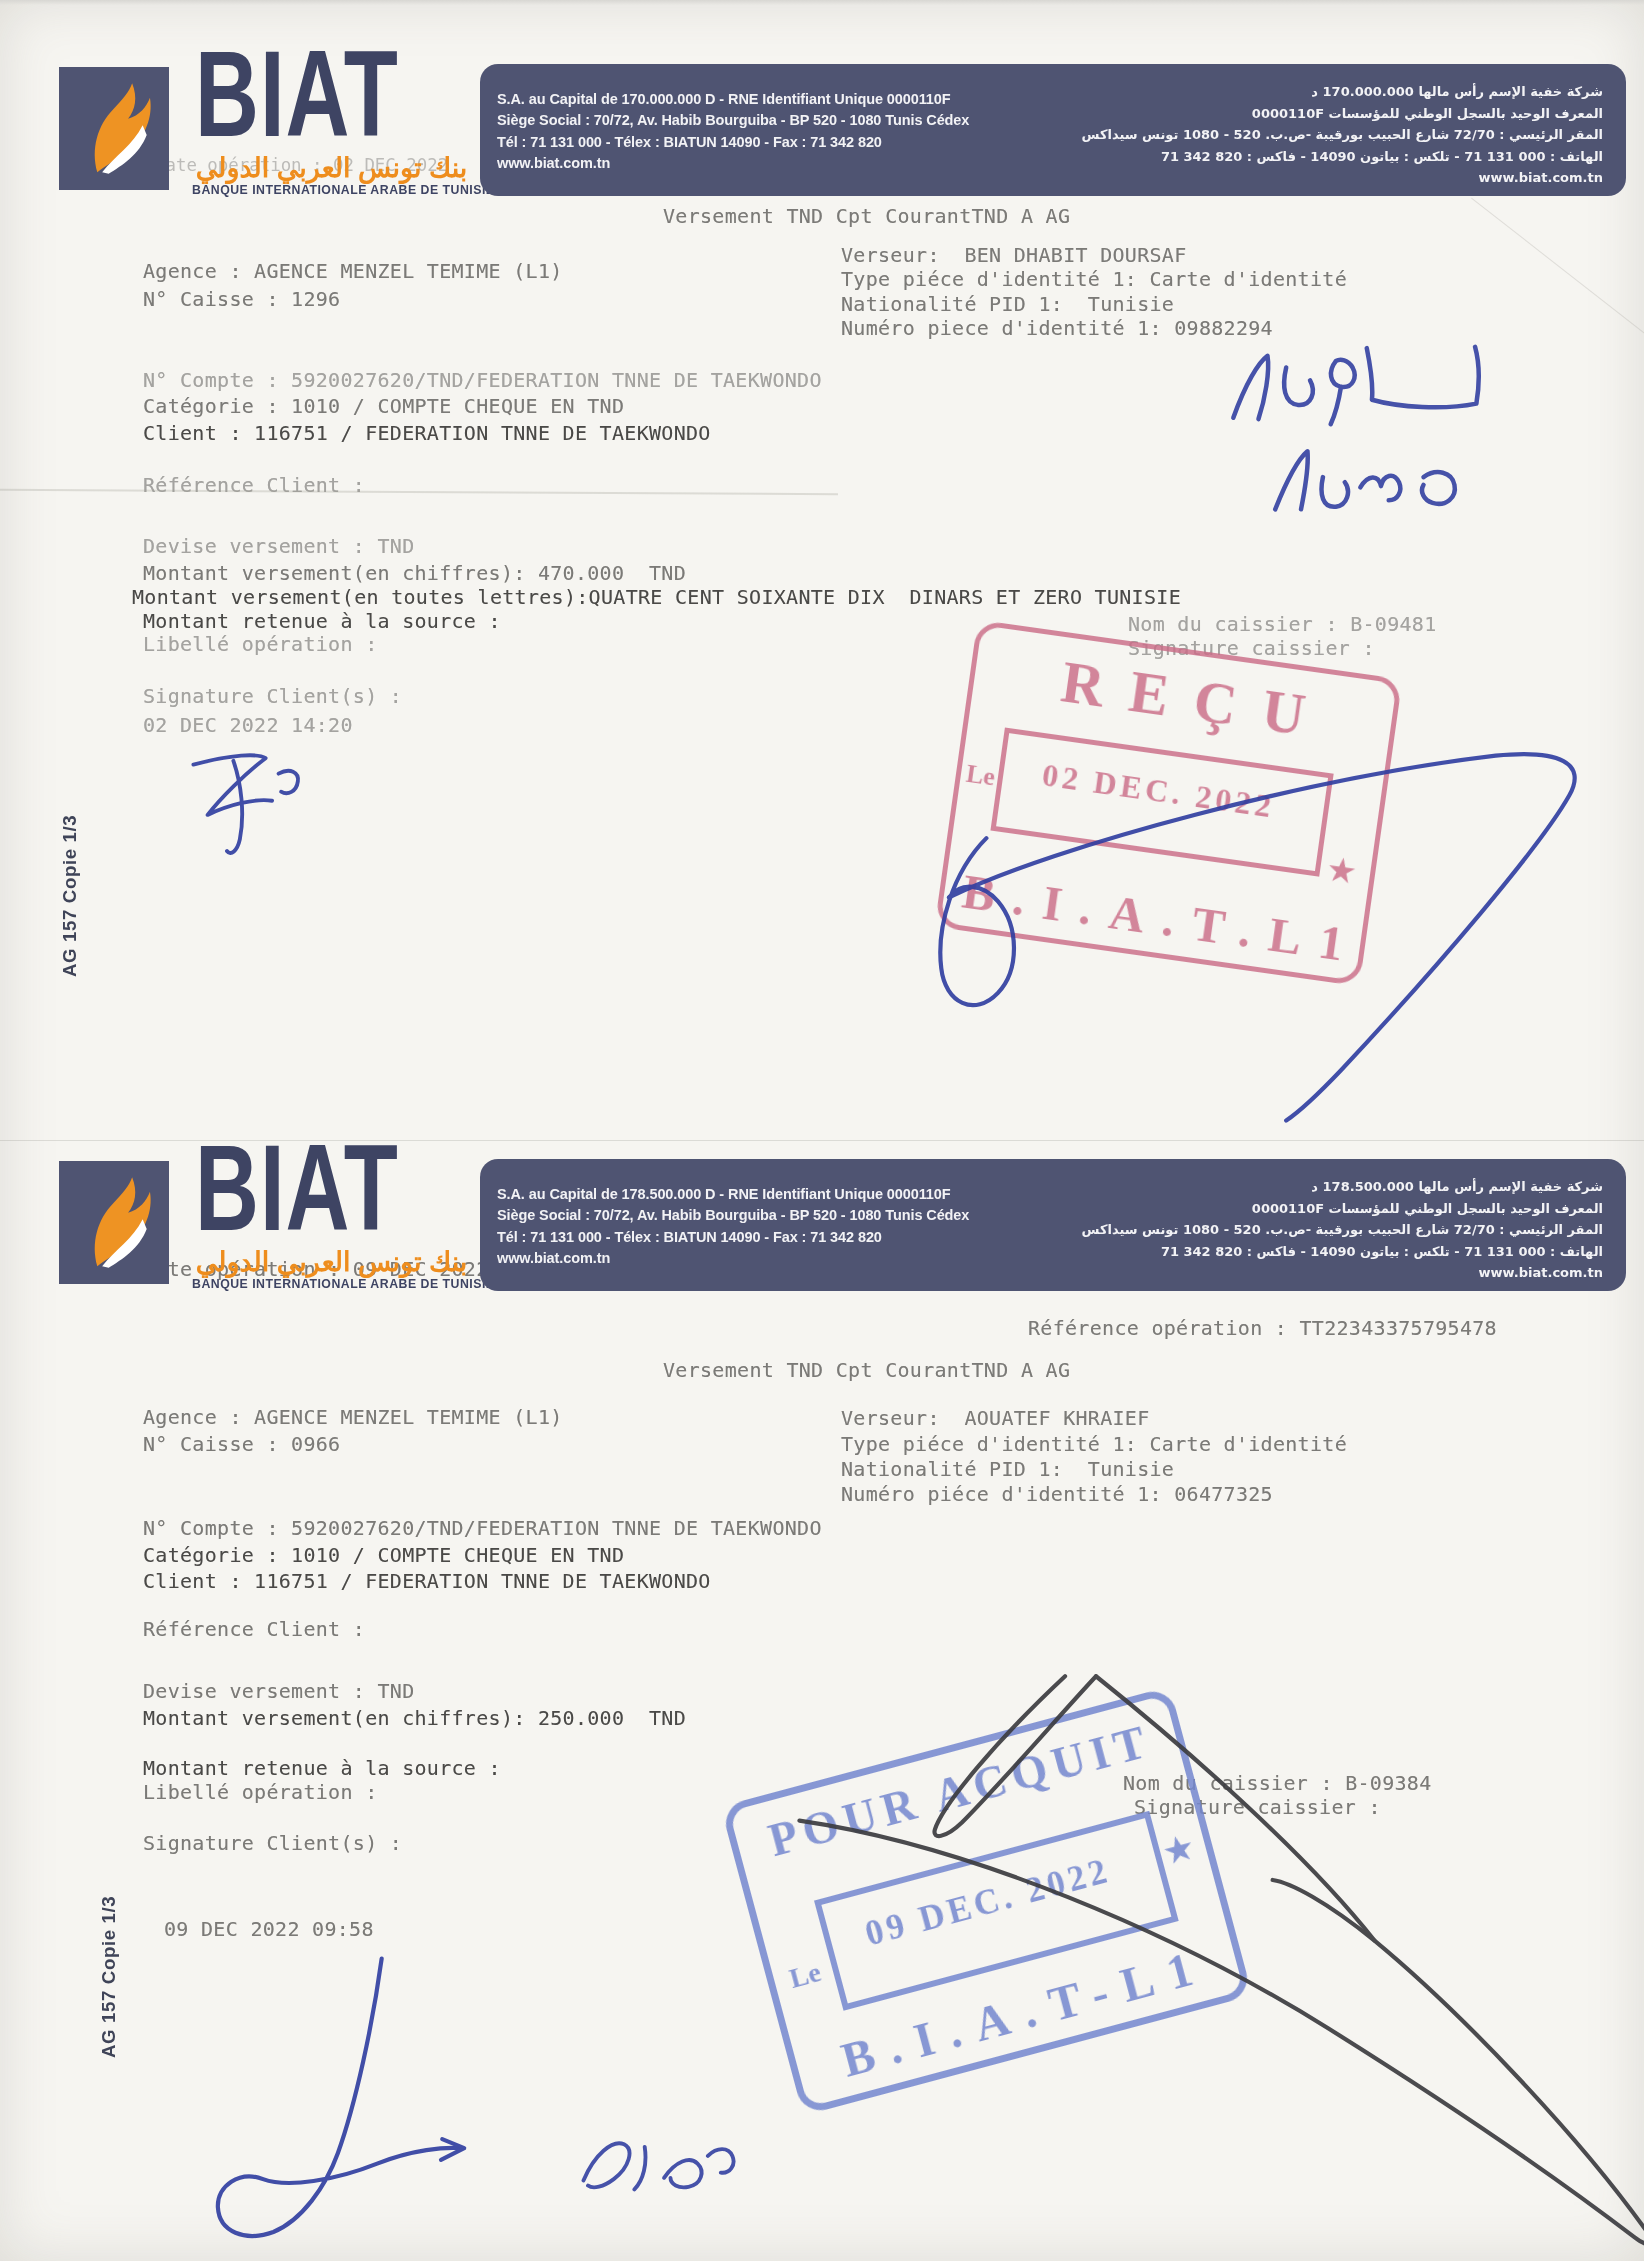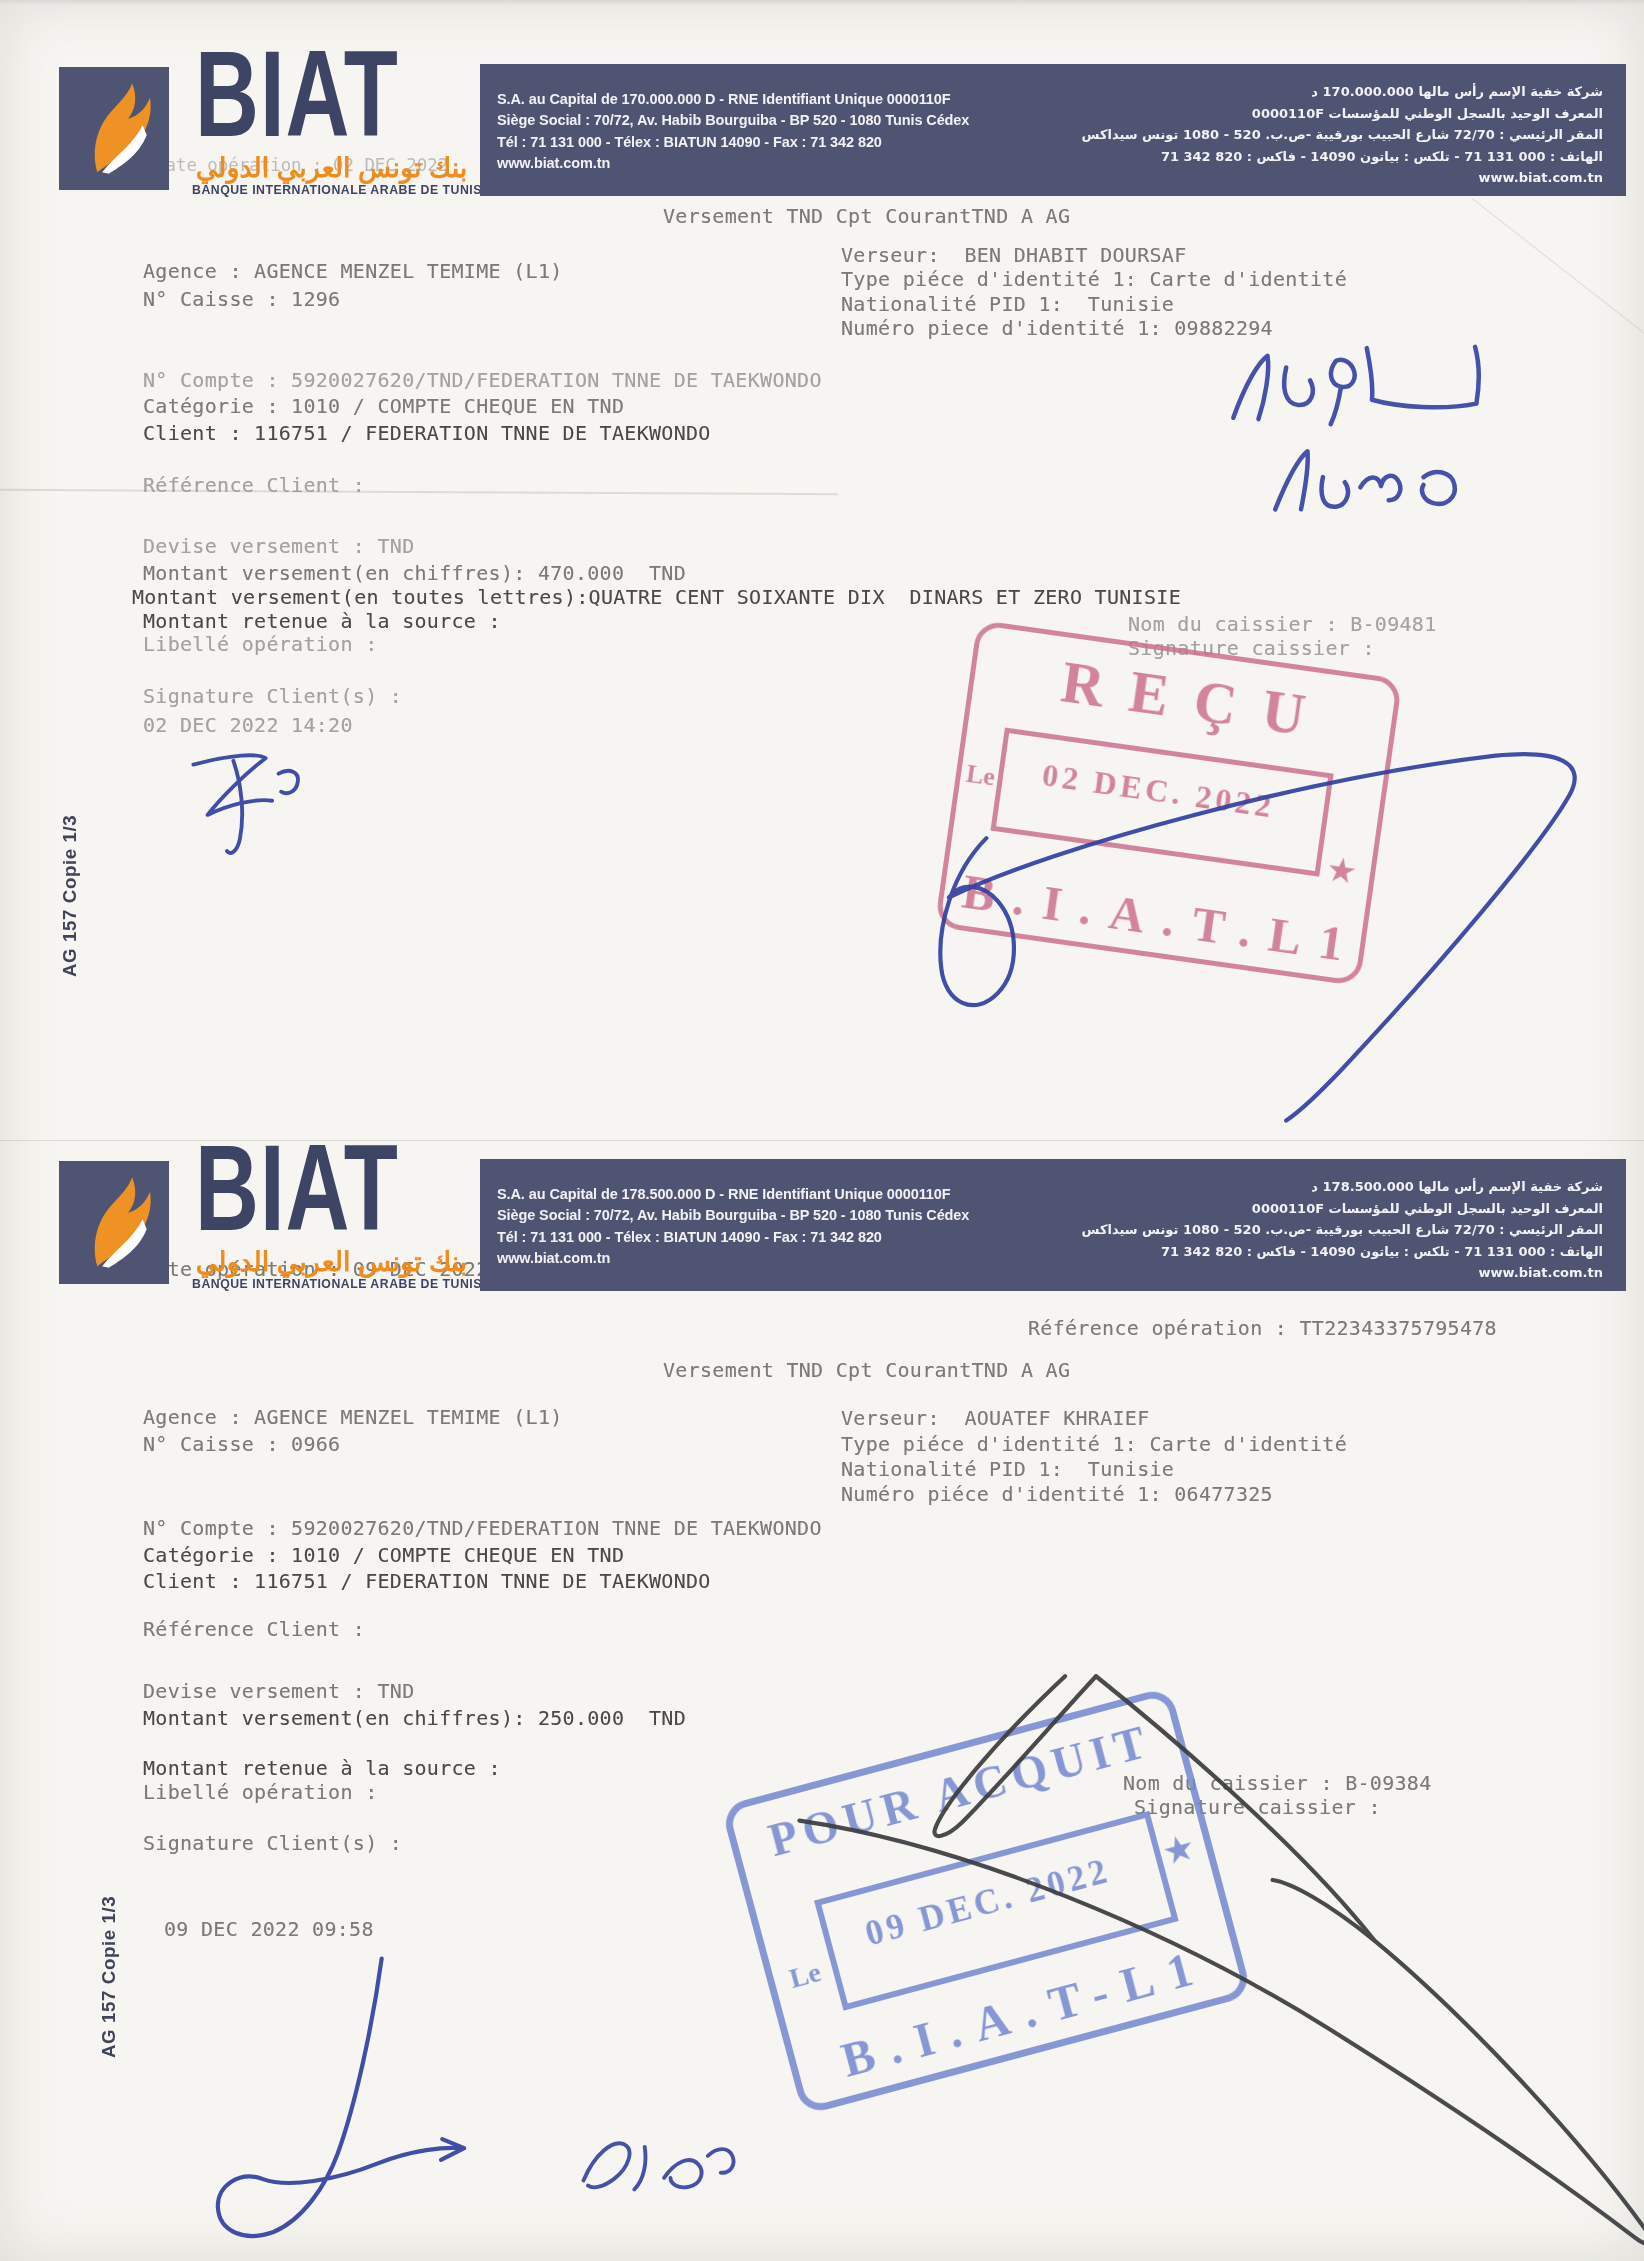--- a/index.html
+++ b/index.html
@@ -33,21 +33,21 @@
     transform:scaleX(.72);transform-origin:0 0;line-height:1;
   }
   .brand-ar{
     position:absolute;z-index:3;width:277px;text-align:center;
     font-size:27px;font-weight:700;color:#ee8d1d;line-height:1;
   }
   .brand-sub{
     position:absolute;z-index:3;
     font-size:12.3px;font-weight:700;color:#3e4463;letter-spacing:0.5px;
   }
-  .band{position:absolute;left:480px;width:1146px;height:132px;background:#4f5472;z-index:3;}
+  .band{position:absolute;left:480px;width:1146px;height:132px;background:#4f5472;z-index:3;border-radius:18px;}
   .band-fr{
     position:absolute;left:17px;top:24.5px;
     font-size:14.5px;line-height:21.6px;font-weight:700;color:#f2f2f5;letter-spacing:-0.1px;
   }
   .band-ar{
     position:absolute;right:23px;top:17px;text-align:right;
     font-size:13px;line-height:21.6px;font-weight:700;color:#f2f2f5;
     font-family:"DejaVu Sans","Liberation Sans",sans-serif;
   }
   .ghost{position:absolute;z-index:2;font-family:"DejaVu Sans Mono","Liberation Mono",monospace;color:#8e8d8b;}

